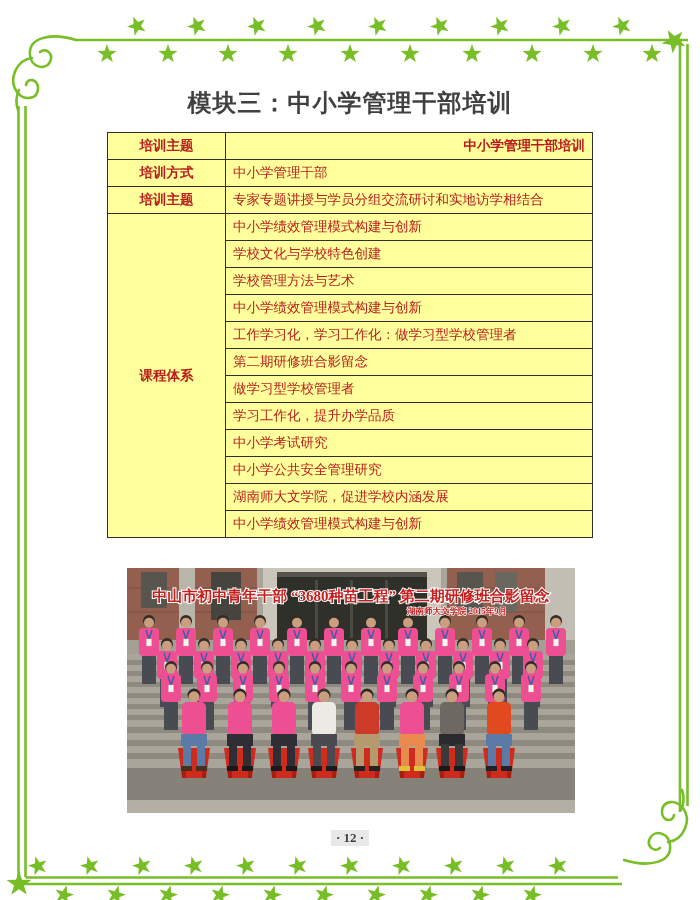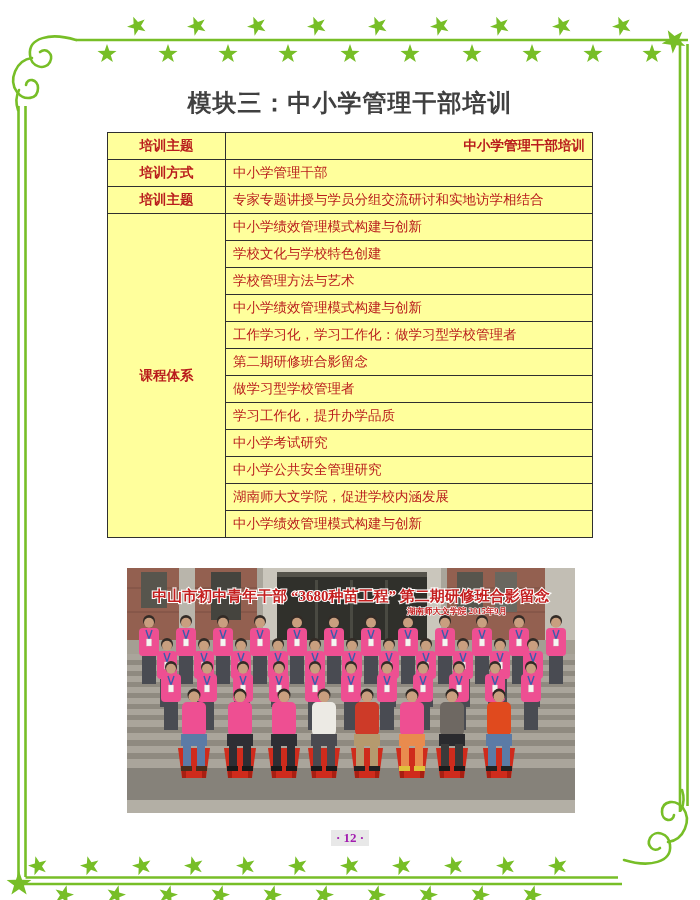--- a/index.html
+++ b/index.html
@@ -29,21 +29,21 @@
     font-family:"Liberation Serif",serif;font-weight:bold;font-size:15px;
     fill:#c41f1f;stroke:#ffffff;stroke-width:2px;paint-order:stroke;
   }
   .caption2{
     font-family:"Liberation Serif",serif;font-weight:bold;font-size:8.5px;
     fill:#c41f1f;stroke:#ffffff;stroke-width:1.2px;paint-order:stroke;
   }
   .pageno{position:absolute;top:828px;left:0;width:100%;text-align:center;}
   .pageno span{
     display:inline-block;background:#e8e8e8;padding:0 5px;
-    font-size:13px;font-weight:bold;color:#a21caf;
+    font-size:13px;font-weight:bold;color:#404040;
   }
 </style>
 </head>
 <body>
 
 <div class="page">
 
   <svg class="border-svg" viewBox="0 0 700 900" xmlns="http://www.w3.org/2000/svg">
     <defs>
       <polygon id="star" fill="#77BE27" points="0,-10 2.35,-3.24 9.51,-3.09 3.8,1.24 5.88,8.09 0,4 -5.88,8.09 -3.8,1.24 -9.51,-3.09 -2.35,-3.24"></polygon>

